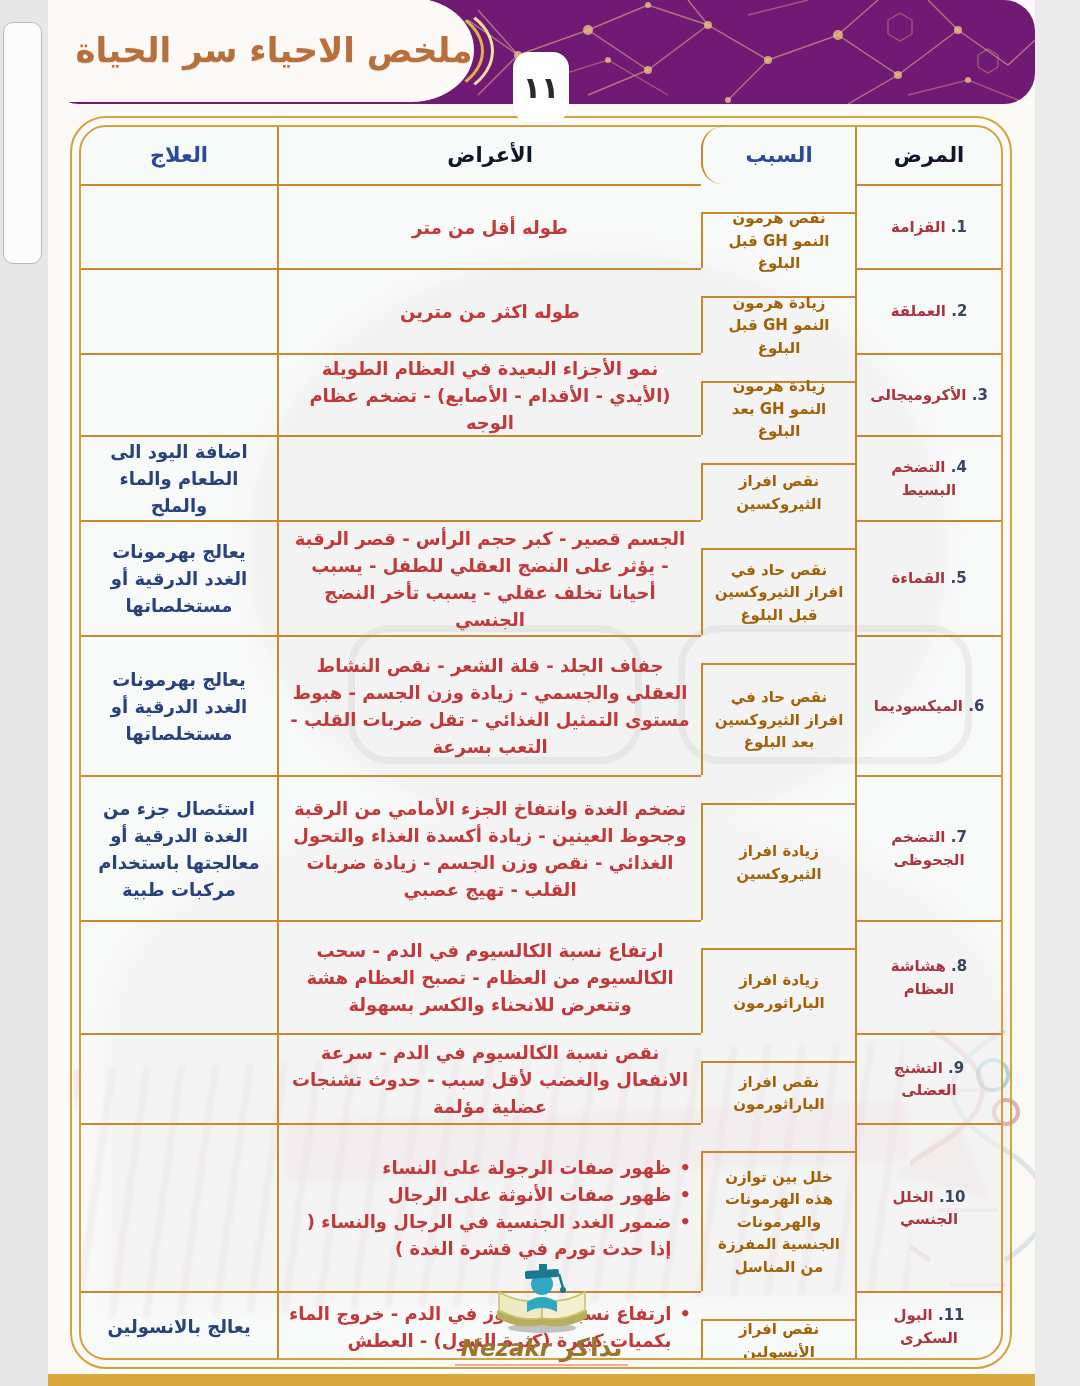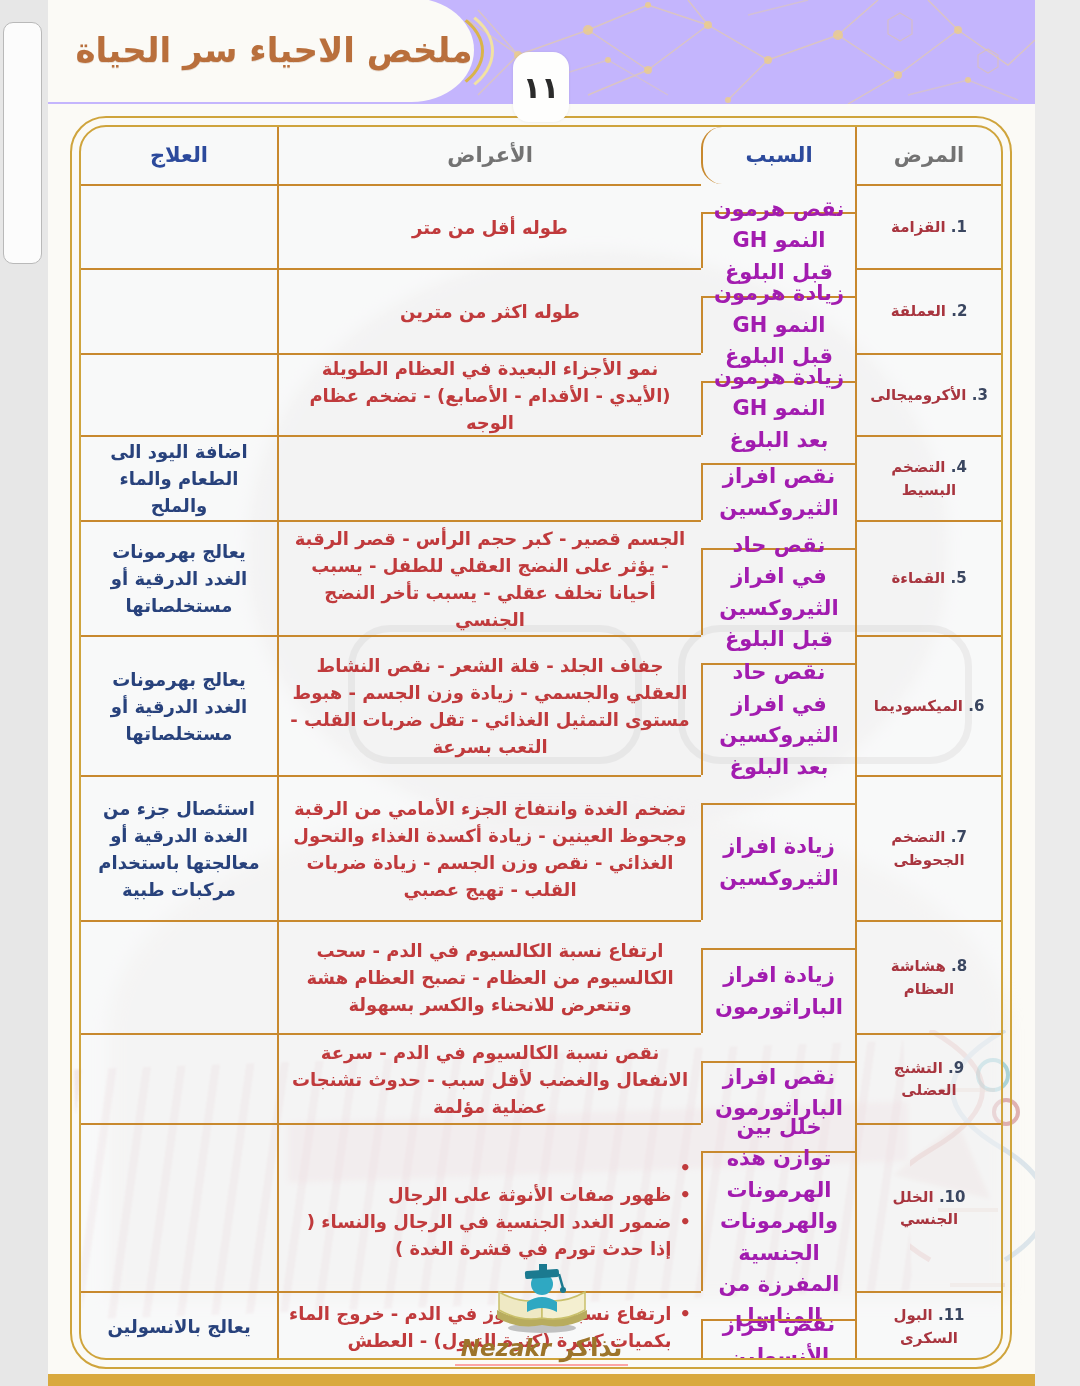--- a/index.html
+++ b/index.html
@@ -12,21 +12,21 @@
   
   .gutter-left{position:absolute;left:0;top:0;width:48px;height:100%;background:#E7E7E7;}
   .gutter-right{position:absolute;right:0;top:0;width:45px;height:100%;background:#EBEBEB;}
   .viewer-thumb{
     position:absolute;left:3px;top:22px;width:37px;height:240px;
     background:#FCFCFC;border:1px solid #B9B9B9;border-radius:10px;
   }
   
   .page{position:absolute;left:48px;top:0;width:987px;height:1386px;background:#FBFAF6;}
   
-  .banner{position:absolute;left:0;top:0;width:100%;height:104px;background:#c4b5fd;overflow:visible;}
+  .banner{position:absolute;left:0;top:0;width:100%;height:104px;background:#701a75;overflow:visible;border-radius:31px;}
   .banner svg.net{position:absolute;inset:0;width:100%;height:104px;}
   .title-card{
     position:absolute;left:0;top:-2px;width:426px;height:104px;background:#FBFAF6;
     border-top-right-radius:120px 100px;border-bottom-right-radius:120px 100px;
     display:flex;align-items:center;justify-content:center;z-index:3;
   }
   .title-card .arc1{position:absolute;right:-20px;top:0px;width:150px;height:100px;
     border:3px solid transparent;border-right-color:#F2E2A2;border-radius:50%;}
   .title-card .arc2{position:absolute;right:-10px;top:4px;width:140px;height:92px;
     border:3px solid transparent;border-right-color:#D9B44A;border-radius:50%;}
@@ -76,24 +76,24 @@
     grid-template-rows:57px 84px 85px 82px 85px 115px 140px 145px 113px 90px 168px 69px;
   }
   .cell{
     display:flex;flex-direction:column;align-items:center;justify-content:center;
     text-align:center;padding:4px 10px;font-weight:bold;line-height:1.5;
     border-left:2px solid #C8892E;
   }
   .cell.last{border-left:none;}
   .cell.bt{border-top:2px solid #C8892E;}
   .hdr{font-size:21px;}
-  .hdr-red{color:#737373;} .hdr-blue{color:#2C4A9C;border-radius:21px;}
+  .hdr-red{color:#0f172a;} .hdr-blue{color:#2C4A9C;border-radius:21px;}
   .c-disease{color:#A8353F;font-size:15px;}
   .c-disease .num{color:#3A4660;}
-  .c-cause{color:#a21caf;font-size:21px;margin-top:28px;}
+  .c-cause{color:#a16207;font-size:15px;margin-top:28px;}
   .c-symptoms{color:#C03A3C;font-size:18px;}
   .c-treatment{color:#28427C;font-size:18px;}
   .bullet-line{display:flex;gap:8px;align-items:flex-start;text-align:right;width:100%;justify-content:flex-start;}
   .bullet-line .dot{flex:0 0 auto;}
   
   .watermark{position:absolute;left:0;width:100%;top:1262px;z-index:5;
     display:flex;flex-direction:column;align-items:center;pointer-events:none;}
   .wm-text{
     font-size:25px;font-weight:bold;color:#9C742A;border-bottom:2px solid #fca5a5;
     padding:0 6px 2px 6px;line-height:1.1;
@@ -229,20 +229,21 @@
             <div class="cell c-cause bt">نقص افراز الباراثورمون</div>
             <div class="cell c-symptoms bt">نقص نسبة الكالسيوم في الدم - سرعة الانفعال والغضب لأقل سبب - حدوث تشنجات عضلية مؤلمة</div>
             <div class="cell c-treatment bt last"></div>
             <div class="cell c-disease bt">
               <div><span class="num">10. </span><span>الخلل الجنسي</span></div>
             </div>
             <div class="cell c-cause bt">خلل بين توازن هذه الهرمونات والهرمونات الجنسية المفرزة من المناسل</div>
             <div class="cell c-symptoms bt">
               <div class="bullet-line">
                 <span class="dot">•</span>
+                <span>ظهور صفات الرجولة على النساء</span>
               </div>
               <div class="bullet-line">
                 <span class="dot">•</span>
                 <span>ظهور صفات الأنوثة على الرجال</span>
               </div>
               <div class="bullet-line">
                 <span class="dot">•</span>
                 <span>ضمور الغدد الجنسية في الرجال والنساء ( إذا حدث تورم في قشرة الغدة )</span>
               </div>
             </div>

